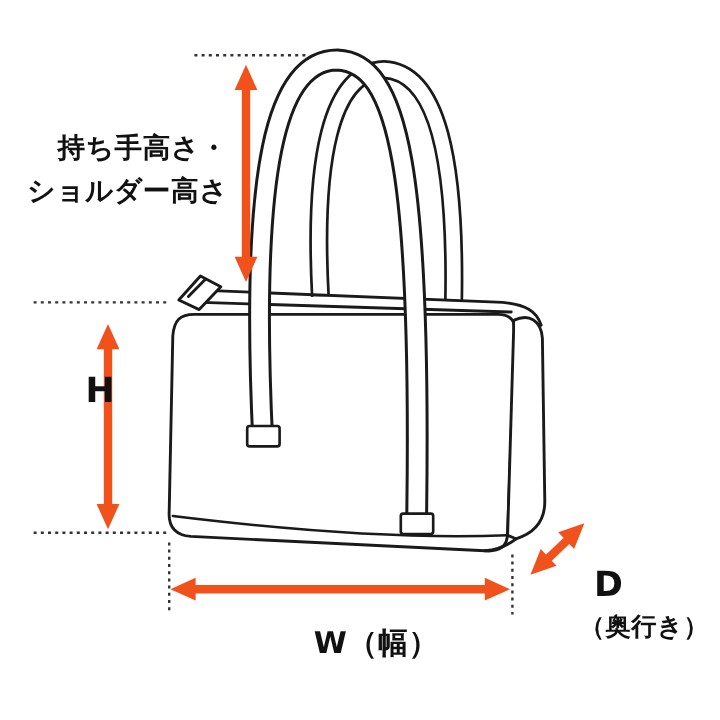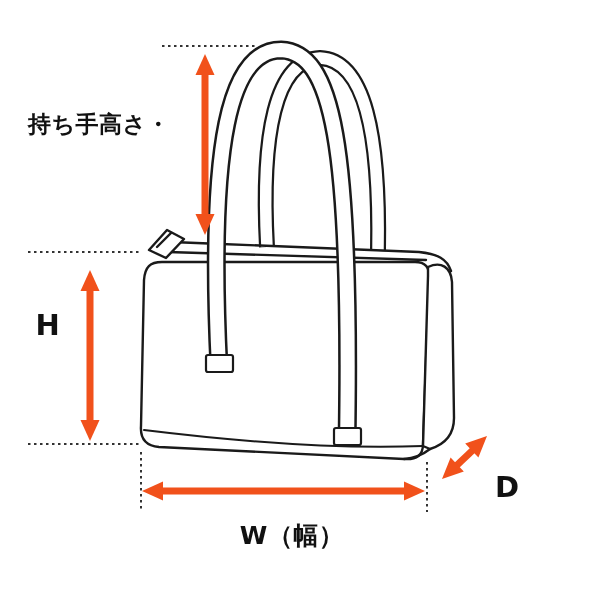--- a/index.html
+++ b/index.html
@@ -2,21 +2,21 @@
 <html style="--arrow: #F1511B; --outline: #1a1a1a; --guide: #333333;"><head>
 <meta charset="utf-8">
 <style>
   html,body{margin:0;padding:0;background:#ffffff;}
   .stage{
     position:relative;width:600px;height:600px;background:#fff;overflow:hidden;
     font-family:"DejaVu Sans","Liberation Sans",sans-serif;color:#111;
   }
   .stage svg{position:absolute;left:0;top:0;}
   .lbl{position:absolute;font-size:23px;font-weight:600;line-height:36px;letter-spacing:.5px;white-space:nowrap;}
-  .center{text-align:center;}
+  .center{text-align:right;}
   .line{display:block;}
   .letter{font-size:29px;font-weight:700;line-height:34px;}
 </style>
 </head>
 <body>
 
 <div class="stage">
 
   <svg width="600" height="600" viewBox="0 0 600 600">
 
@@ -73,27 +73,29 @@
       <g>
         <line x1="455" y1="467" x2="474" y2="449" stroke="var(--arrow,#F1511B)" stroke-width="7"></line>
         <polygon points="442,479 463.8,471.4 450.6,457.6"></polygon>
         <polygon points="487,436 478.4,457.4 465.2,443.6"></polygon>
       </g>
     </g>
   </svg>
 
   <div class="lbl center" style="left:8px;top:106px;width:182px">
     <span class="line">持ち手高さ・</span>
+    <span class="line">ショルダー高さ</span>
   </div>
 
   <div class="lbl center" style="left:0;top:308px;width:96px">
     <span class="line letter">H</span>
   </div>
 
-  <div class="lbl center" style="left:204px;top:518px;width:176px;font-size:25px">
+  <div class="lbl center" style="left:190px;top:518px;width:176px;font-size:25px">
     <span class="line">W（幅）</span>
   </div>
 
   <div class="lbl" style="left:483px;top:470px;width:116px">
     <span class="line letter" style="padding-left:12px">D</span>
+    <span class="line" style="font-size:21px">（奥行き）</span>
   </div>
 
 </div>
 
 </body></html>

